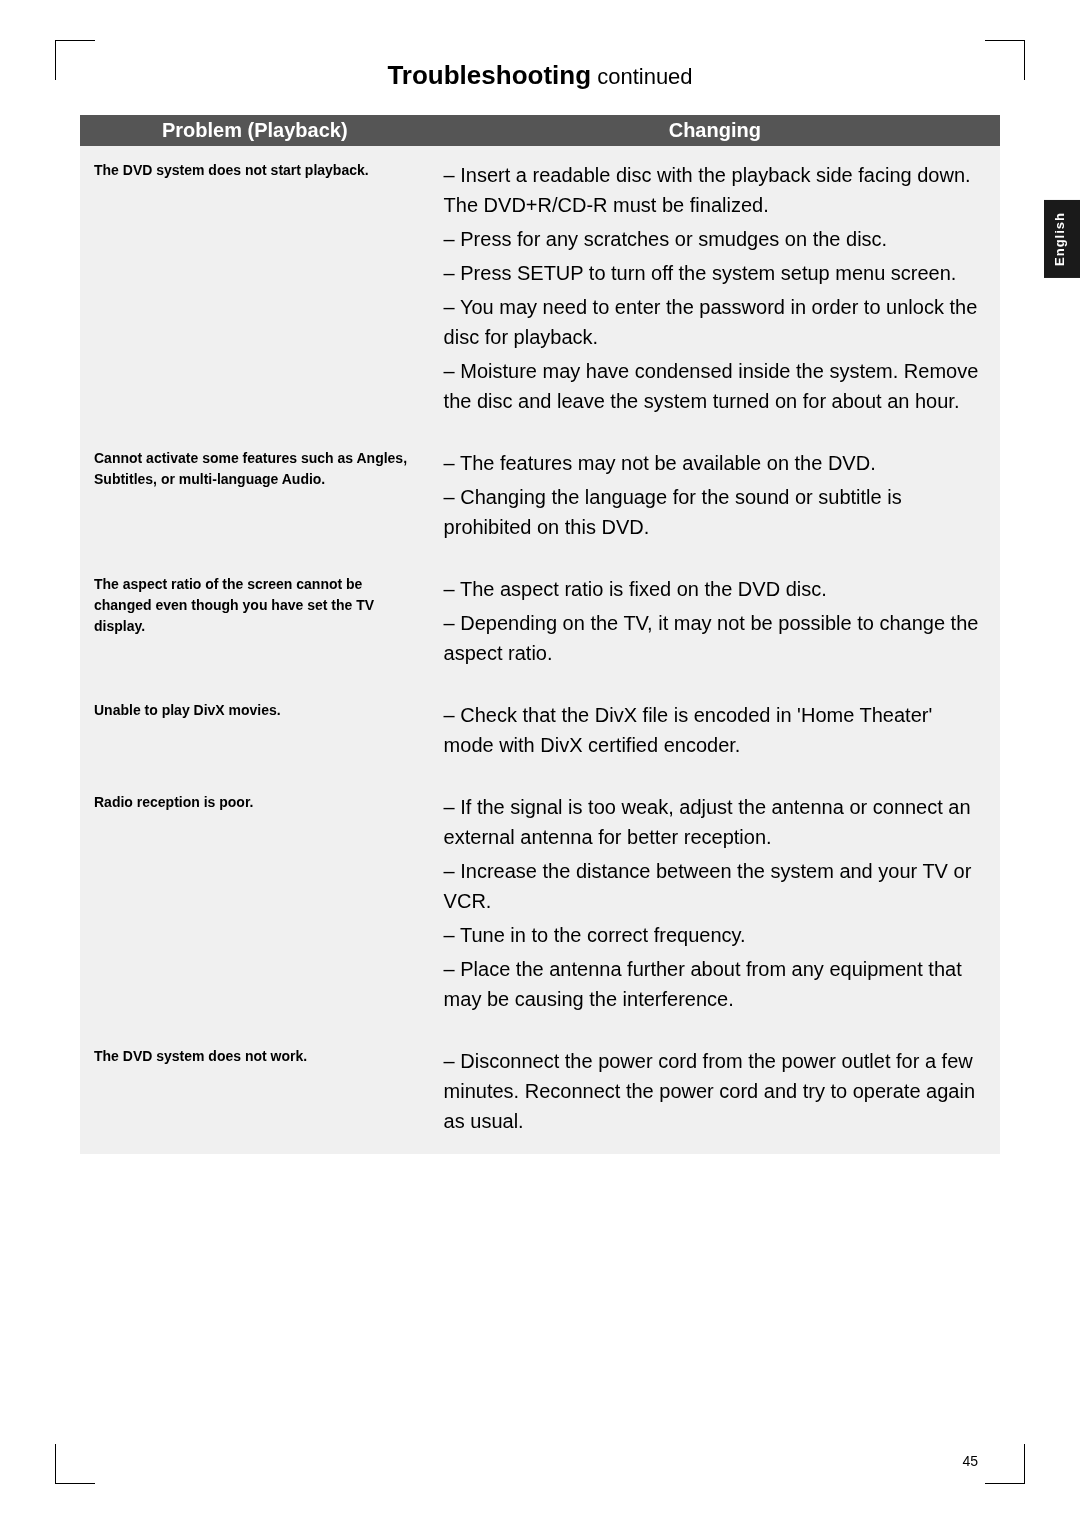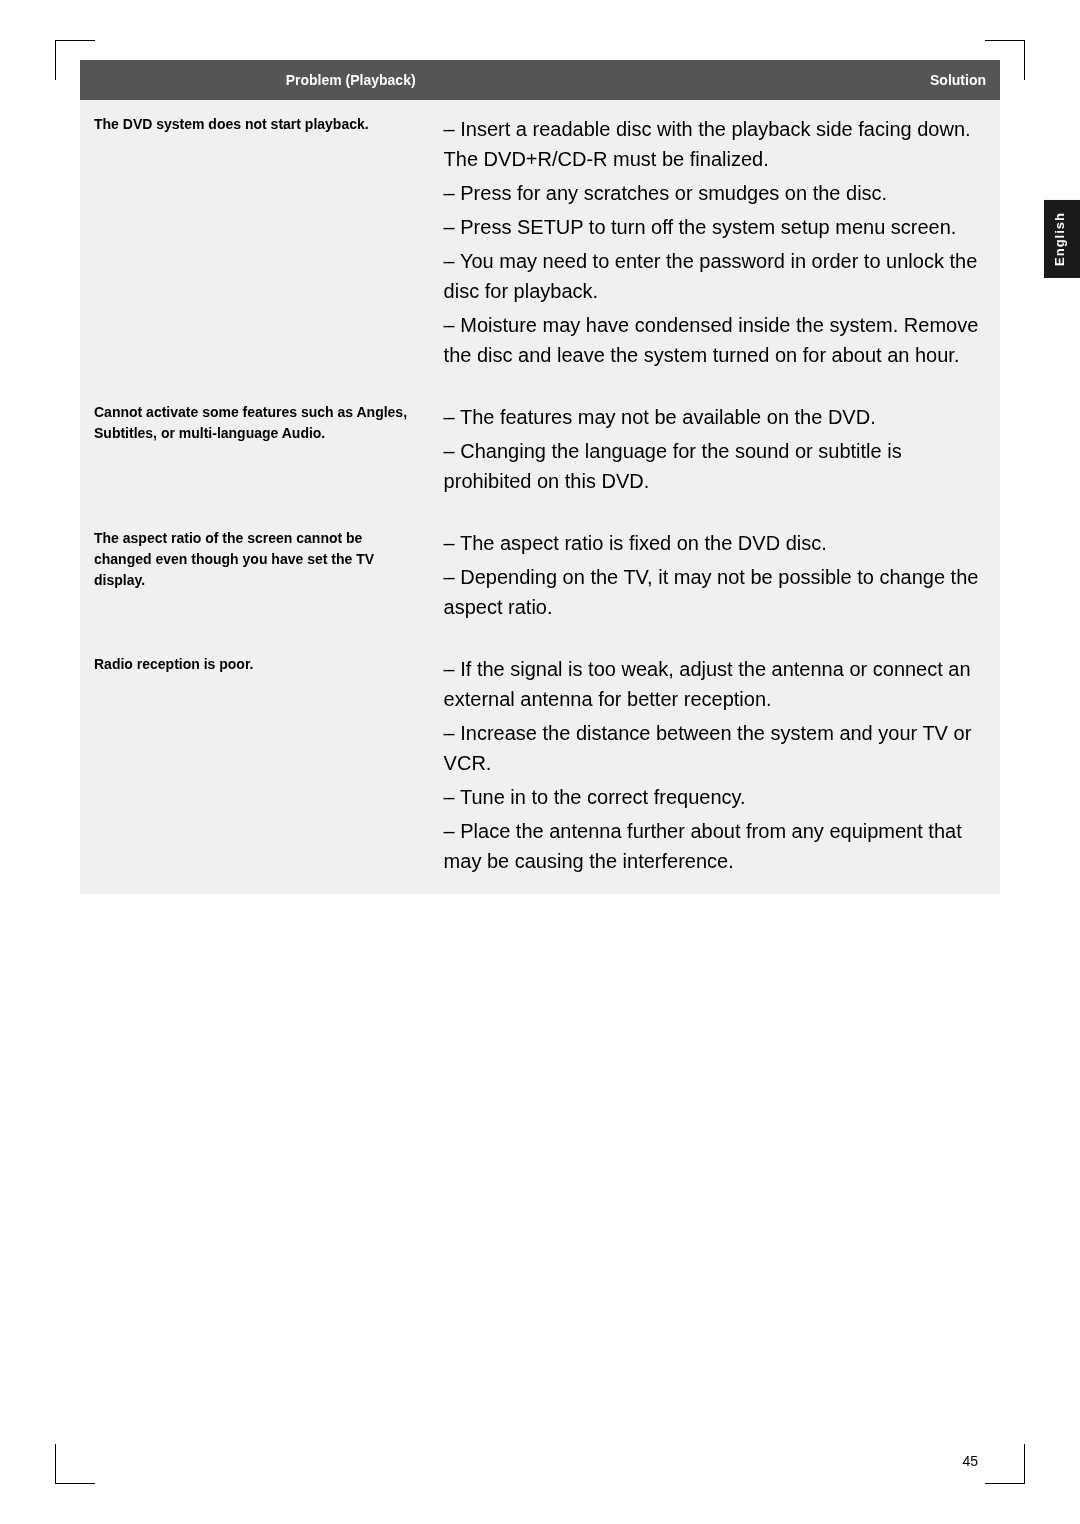--- a/index.html
+++ b/index.html
@@ -82,23 +82,23 @@
     
     .content-table {
       width: 100%;
       border-collapse: collapse;
       margin-bottom: 30px;
     }
 
     .content-table thead tr th {
       background: #555555;
       color: #ffffff;
-      padding: 12px 14px;
-      text-align: right;
-      font-size: 14px;
+      padding: 4px 14px;
+      text-align: center;
+      font-size: 20px;
       font-weight: bold;
     }
 
     .content-table thead tr th:first-child {
       width: 38%;
     }
 
     .content-table thead tr th:last-child {
       width: 62%;
     }
@@ -163,26 +163,29 @@
   <div class="corner-mark corner-bl-v"></div>
   <div class="corner-mark-h corner-bl-h"></div>
 
   <div class="corner-mark corner-br-v"></div>
   <div class="corner-mark-h corner-br-h"></div>
 
   <div class="side-tab">
     <span>English</span>
   </div>
 
+  <h1 class="page-title">
+    <span>Troubleshooting</span><span class="continued"> continued</span>
+  </h1>
 
   <table class="content-table">
     <thead>
       <tr>
         <th>Problem (Playback)</th>
-        <th>Solution</th>
+        <th>Changing</th>
       </tr>
     </thead>
     <tbody id="table-body">
     <tr>
           <td>The DVD system does not start playback.</td>
           <td>
             <span class="bullet-item">– Insert a readable disc with the playback side facing down. The DVD+R/CD-R must be finalized.</span>
             <span class="bullet-item">– Press for any scratches or smudges on the disc.</span>
             <span class="bullet-item">– Press SETUP to turn off the system setup menu screen.</span>
             <span class="bullet-item">– You may need to enter the password in order to unlock the disc for playback.</span>
@@ -197,26 +200,38 @@
           </td>
         </tr>
         <tr>
           <td>The aspect ratio of the screen cannot be changed even though you have set the TV display.</td>
           <td>
             <span class="bullet-item">– The aspect ratio is fixed on the DVD disc.</span>
             <span class="bullet-item">– Depending on the TV, it may not be possible to change the aspect ratio.</span>
           </td>
         </tr>
         <tr>
+          <td>Unable to play DivX movies.</td>
+          <td>
+            <span class="bullet-item">– Check that the DivX file is encoded in 'Home Theater' mode with DivX certified encoder.</span>
+          </td>
+        </tr>
+        <tr>
           <td>Radio reception is poor.</td>
           <td>
             <span class="bullet-item">– If the signal is too weak, adjust the antenna or connect an external antenna for better reception.</span>
             <span class="bullet-item">– Increase the distance between the system and your TV or VCR.</span>
             <span class="bullet-item">– Tune in to the correct frequency.</span>
             <span class="bullet-item">– Place the antenna further about from any equipment that may be causing the interference.</span>
           </td>
         </tr>
+        <tr>
+          <td>The DVD system does not work.</td>
+          <td>
+            <span class="bullet-item">– Disconnect the power cord from the power outlet for a few minutes. Reconnect the power cord and try to operate again as usual.</span>
+          </td>
+        </tr>
       </tbody>
   </table>
 
   <div class="page-number">45</div>
 
 </div>
 
 </body></html>

